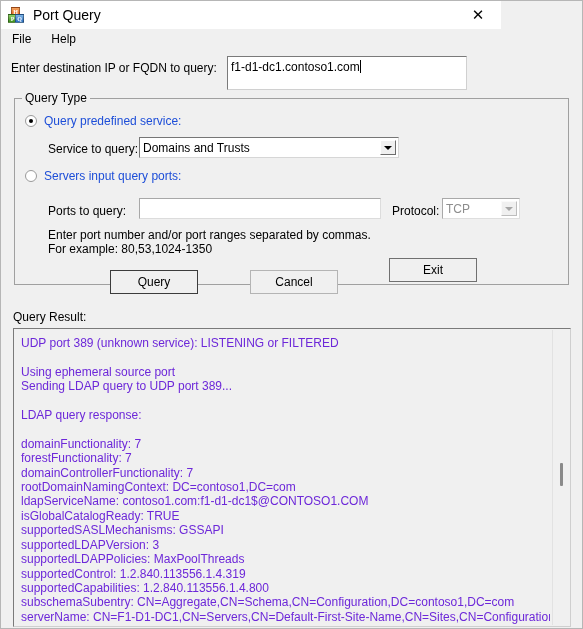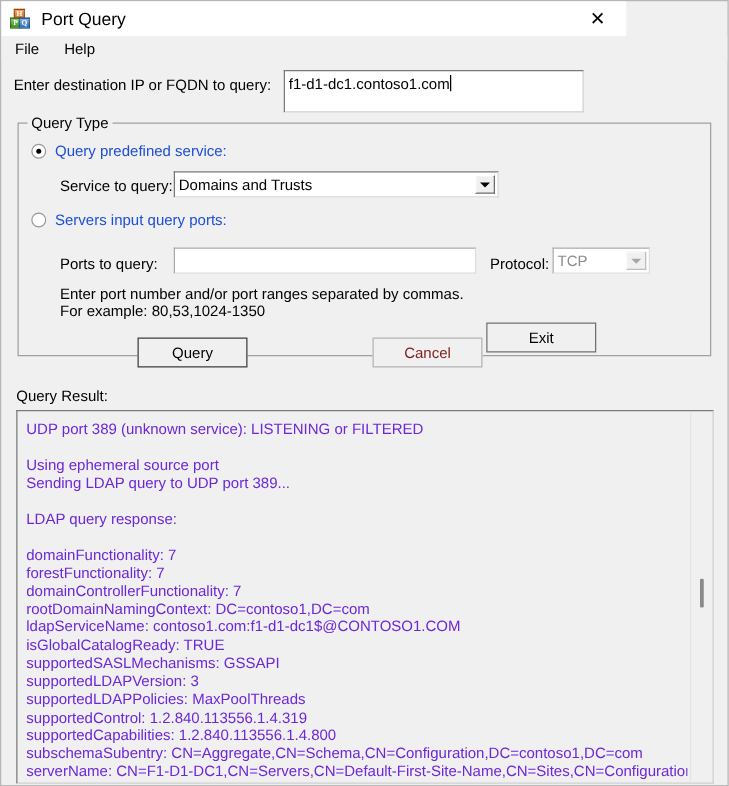--- a/index.html
+++ b/index.html
@@ -261,23 +261,22 @@
     justify-content: center;
     font-size: 12px;
     line-height: 14px;
     color: #000;
   }
   .btn.default {
     border: 1px solid #3c3c3c;
     box-shadow: inset 0 0 0 1px #f0f0f0;
   }
   .btn.disabled {
-    color: #7f1d1d;
+    color: #000000;
     border-color: #b4b4b4;
-    margin-left: 48px;
   }
 
   
   .resultbox {
     position: absolute;
     box-sizing: border-box;
     background: #f0f0f0;
     border: 1px solid #7a7a7a;
     border-right-color: #cfcfcf;
     border-bottom-color: #cfcfcf;

